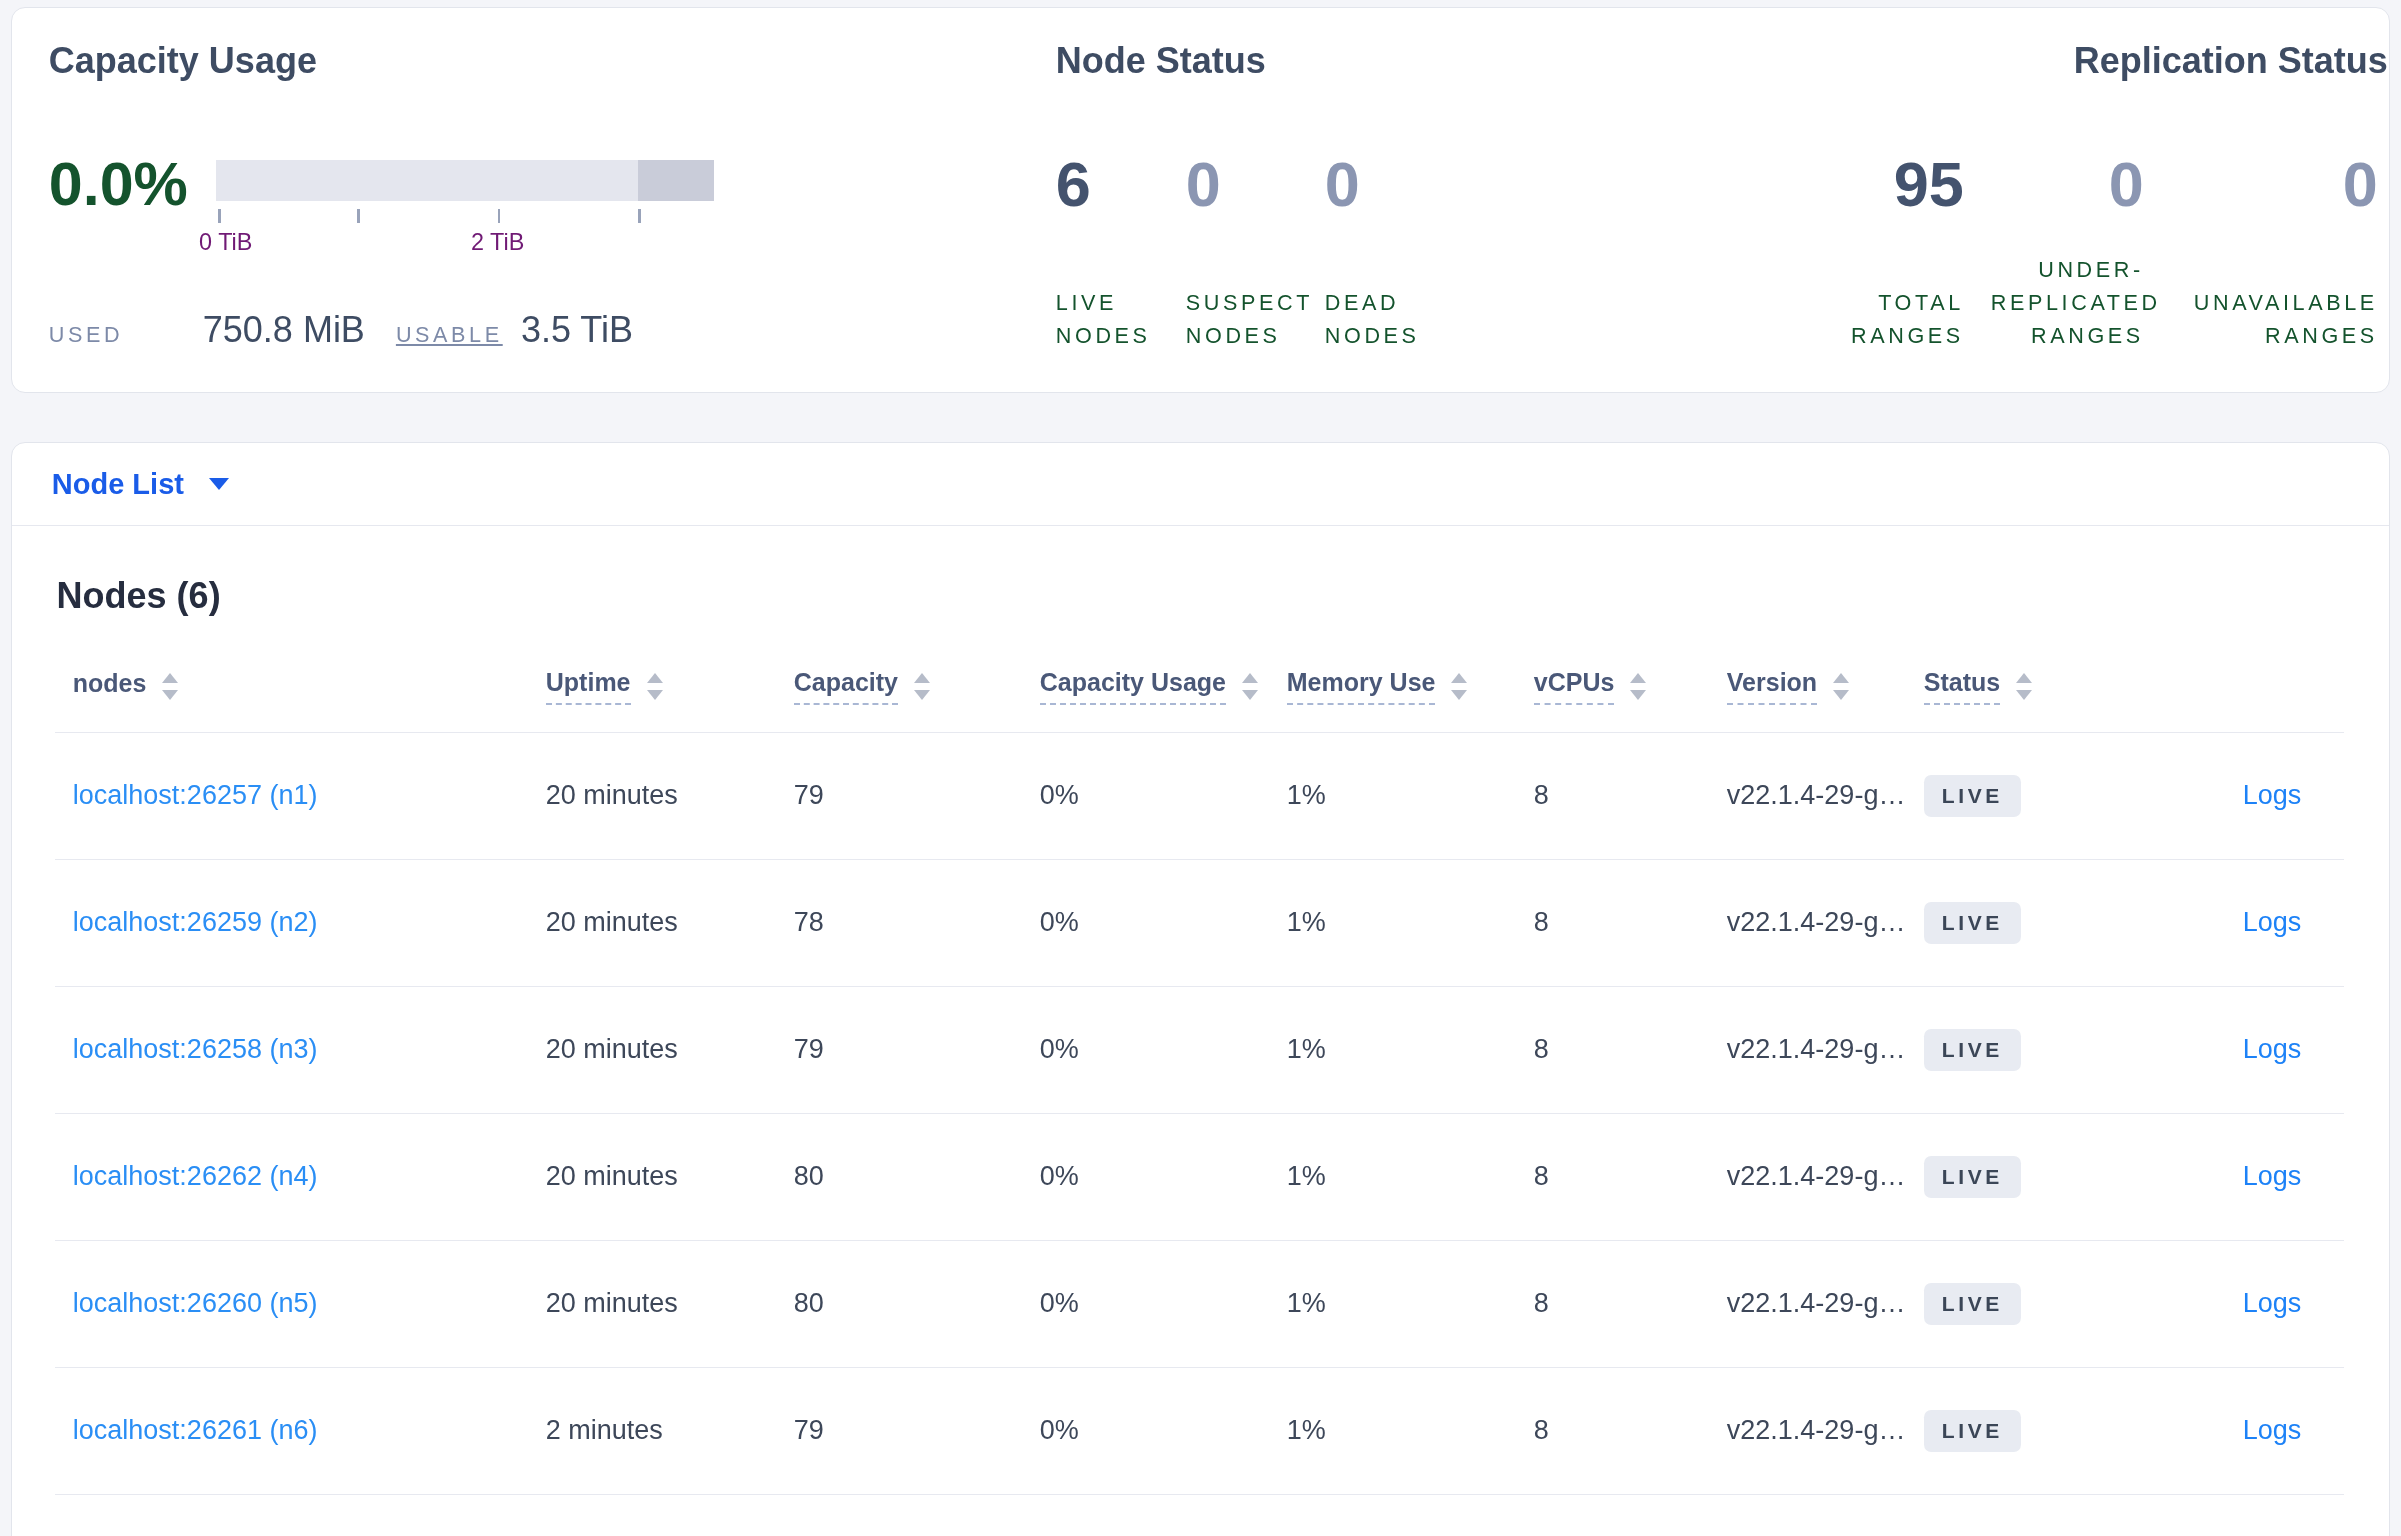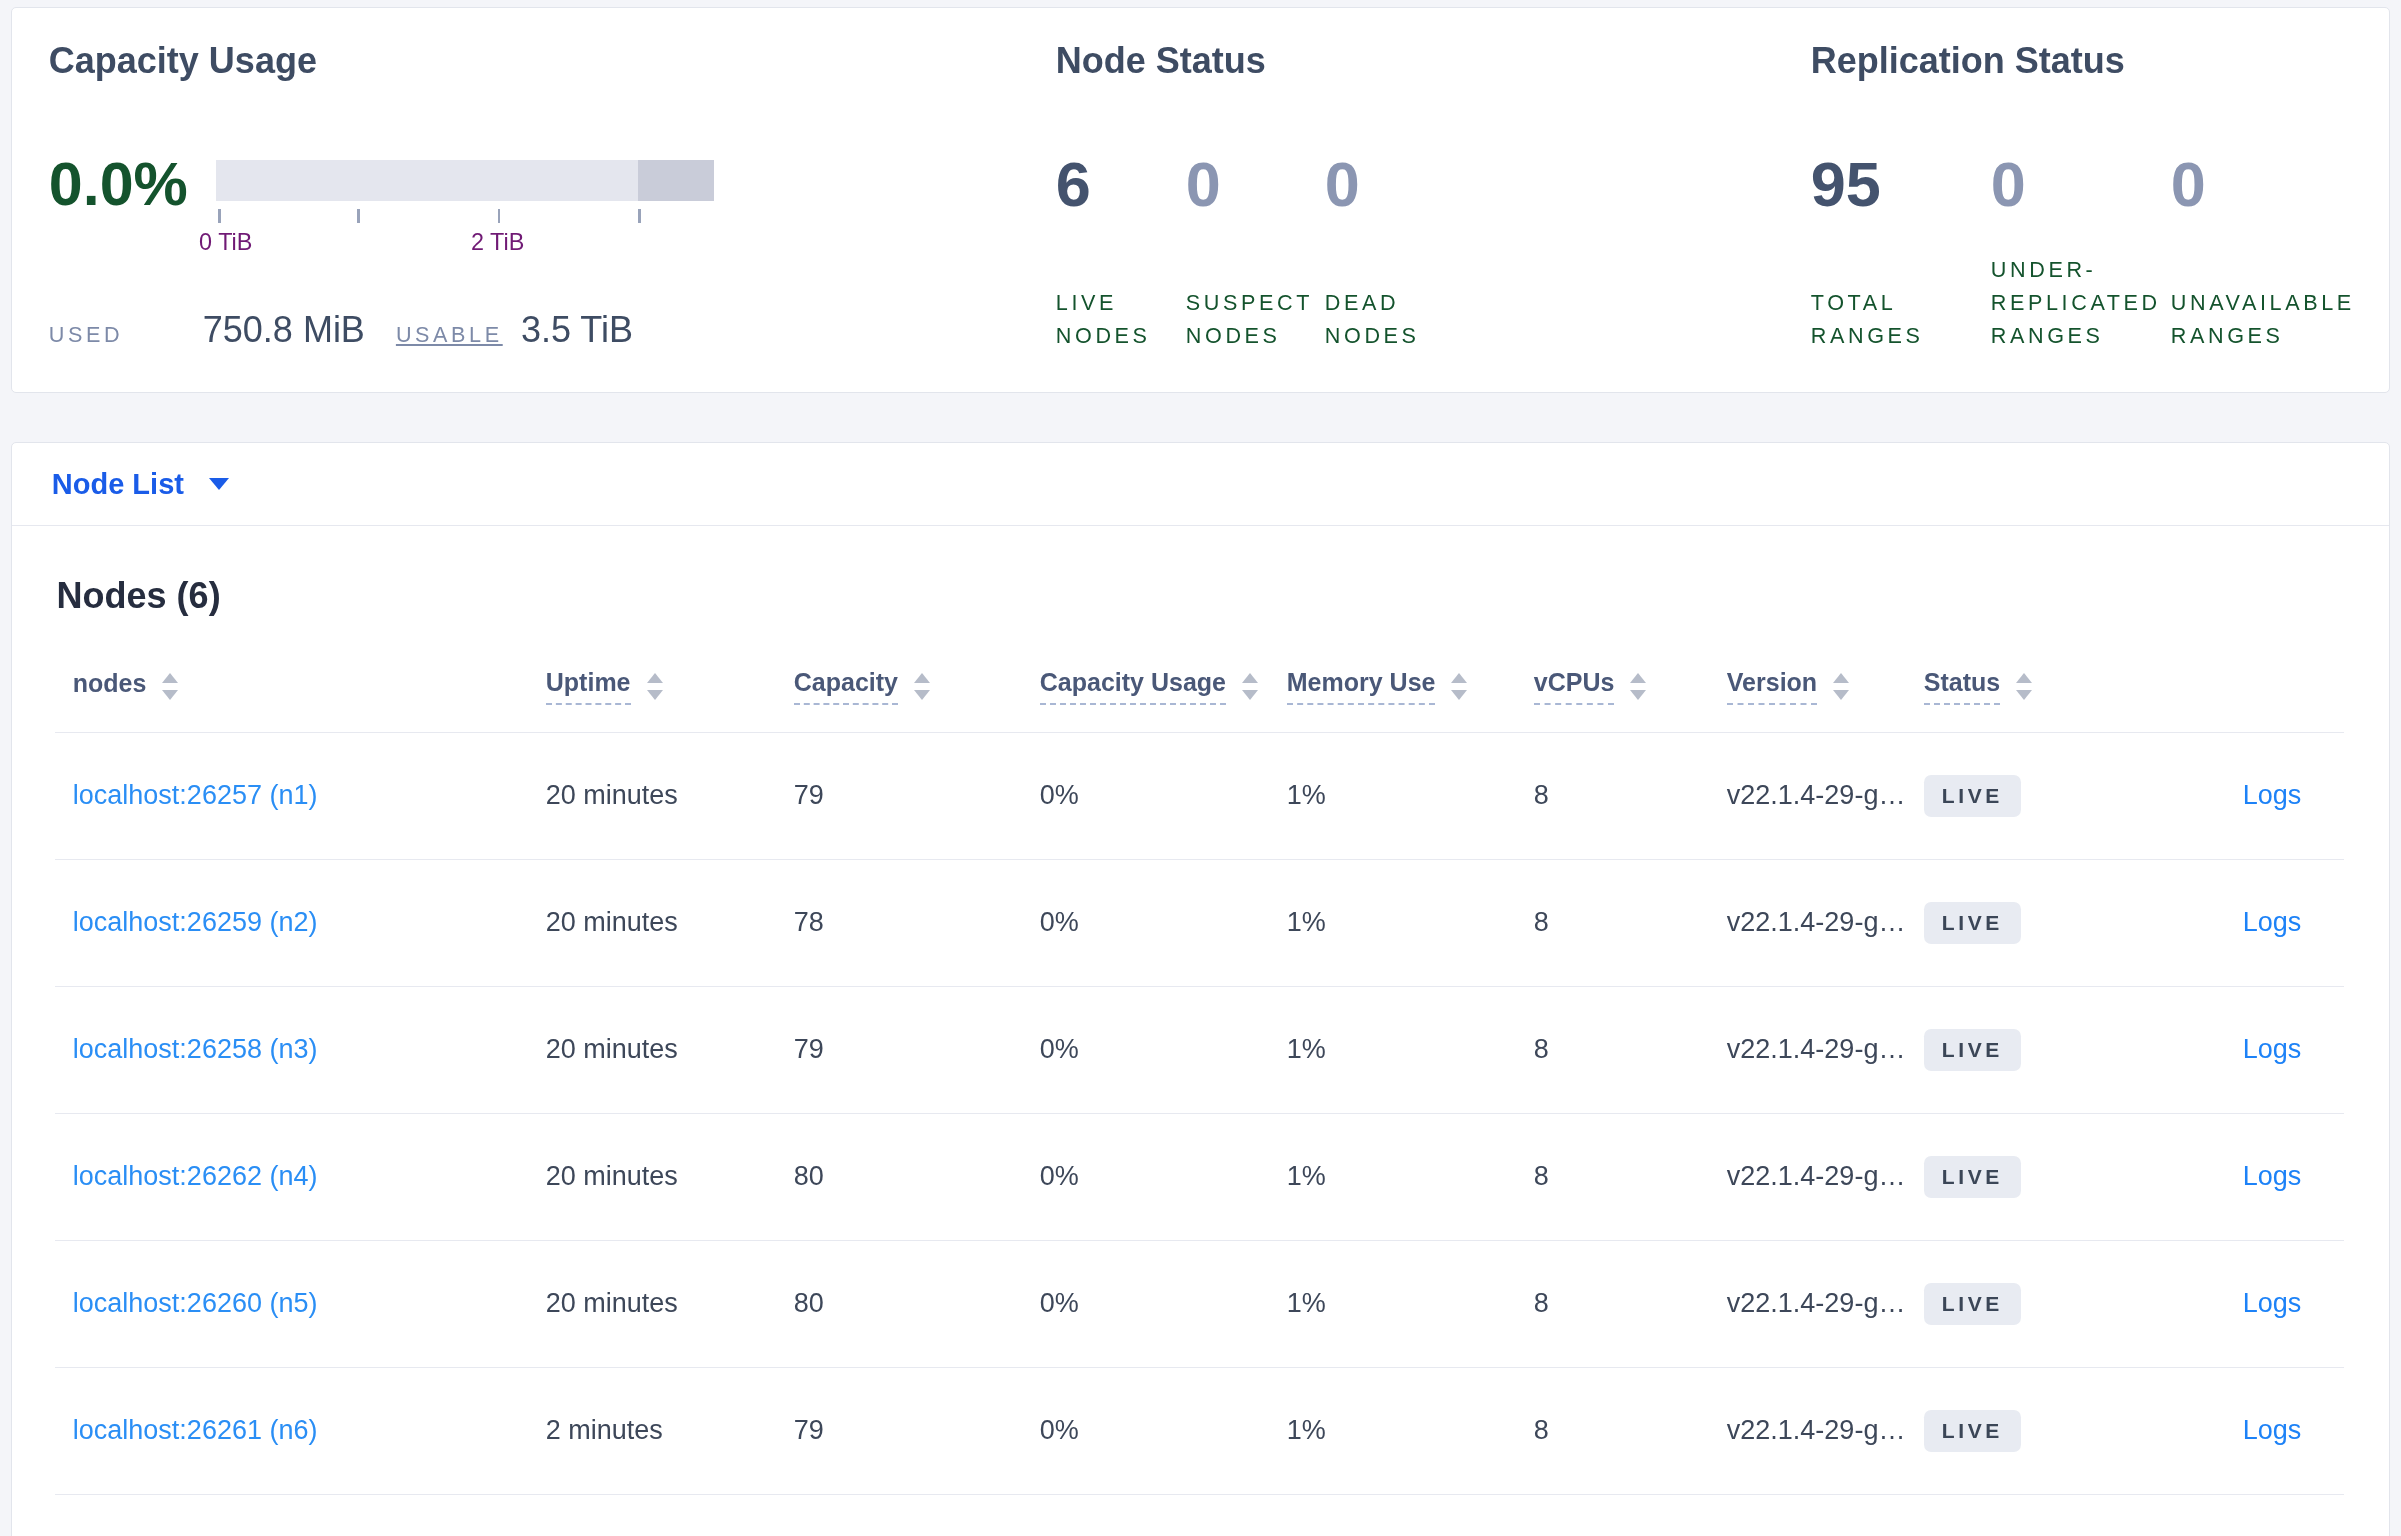--- a/index.html
+++ b/index.html
@@ -6,32 +6,32 @@
   body {
     width:2401px; height:1536px;
     background:#f4f5f9;
     font-family:"Liberation Sans","DejaVu Sans",sans-serif;
     color:#3d4759;
     overflow:hidden;
   }
   .card {
     background:#ffffff;
     border:1.8px solid #e2e5ec;
-    border-radius:5px;
+    border-radius:14px;
     margin:0 10.8px;
     box-sizing:border-box;
   }
   .card-summary { margin-top:7.2px; height:386px; position:relative; }
   .card-nodelist { margin-top:49px; height:1304px; }
 
   
   .sec { position:absolute; top:0; height:100%; box-sizing:border-box; }
   .sec-capacity { left:37px;  width:1001px; }
   .sec-nodestatus { left:1044px; width:739px; }
-  .sec-replication { left:1799px; width:577px; }
+  .sec-replication { left:1799px; width:577px;text-align:right; }
   .sec h2 { margin:32px 0 0; font-size:36px; font-weight:700; color:#3e4c63; }
 
   .cap-row { position:absolute; top:141px; left:0; display:flex; }
   .cap-pct { font-size:61px; font-weight:700; color:#14532d; line-height:70px; width:151px; }
   .barwrap { margin-left:16px; width:498px; }
   .bar { height:41px; background:#e4e6ee; position:relative; margin-top:10.8px; }
   .bar-tail { position:absolute; right:0; top:0; height:100%; width:15.2%; background:#c9ccd9; }
   .ticks { position:relative; height:16px; margin-top:8px; }
   .tick { position:absolute; top:0; width:2.7px; height:14.4px; background:#99a3ba; }
   .tick-1 { left:0.5%; } .tick-2 { left:28.4%; } .tick-3 { left:56.6%; } .tick-4 { left:84.8%; }

